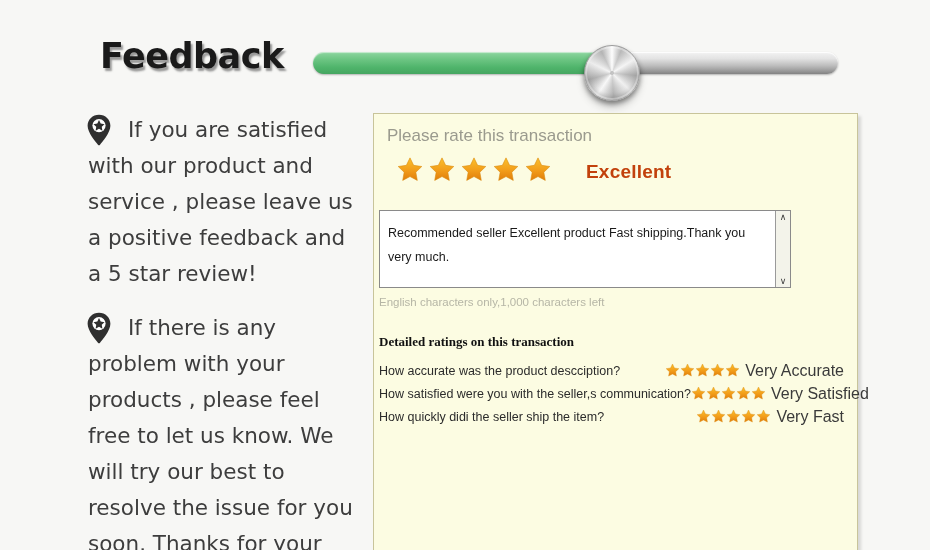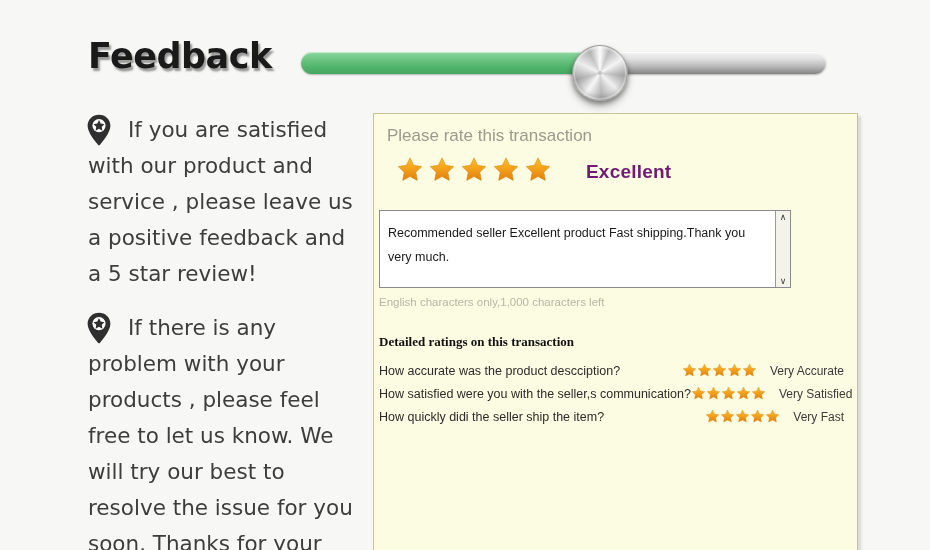--- a/index.html
+++ b/index.html
@@ -4,21 +4,21 @@
 <style>
   html,body{margin:0;padding:0;}
   body{
     width:930px;height:550px;
     background:#f7f7f5;
     font-family:"Liberation Sans",sans-serif;
     overflow:hidden;
     position:relative;
   }
   
-  #header{position:absolute;left:4px;top:0;width:766px;height:108px;}
+  #header{position:absolute;left:16px;top:0;width:766px;height:108px;}
   #page-title{
     position:absolute;left:84px;top:36px;
     font-family:"DejaVu Sans",sans-serif;
     font-size:35px;font-weight:bold;color:#1a1a1a;
     letter-spacing:-0.5px;
     text-shadow:2px 3px 2px rgba(120,120,120,.75);
   }
   
   #slider{position:absolute;left:297px;top:52px;width:525px;height:22px;}
   .track-base{
@@ -64,21 +64,21 @@
     background:#fcfce2;border:1px solid #c8c49a;box-sizing:border-box;
     box-shadow:3px 3px 3px rgba(0,0,0,.13);
   }
   #panel-heading{
     position:absolute;left:13px;top:12px;
     font-size:17px;color:#9a9a8e;
     font-family:"Liberation Sans",sans-serif;
   }
   #star-row{position:absolute;left:22px;top:42px;display:flex;align-items:center;gap:4px;}
   #rating-word{
-    margin-left:30px;font-size:19px;font-weight:bold;color:#701a75;
+    margin-left:30px;font-size:19px;font-weight:bold;color:#c2410c;
     font-family:"Liberation Sans",sans-serif;letter-spacing:.2px;
   }
   #comment-box{
     position:absolute;left:5px;top:96px;width:412px;height:78px;
     background:#ffffff;border:1px solid #8a8a8a;box-sizing:border-box;
   }
   #comment-text{
     position:absolute;left:8px;top:10px;width:380px;
     font-size:12.5px;color:#1a1a1a;line-height:24px;
     font-family:"Liberation Sans",sans-serif;
@@ -99,21 +99,21 @@
   }
   #detail-rows{position:absolute;left:5px;top:245px;width:475px;}
   .detail-row{display:flex;align-items:center;height:23px;}
   .detail-q{
     font-size:12.5px;color:#2b2b2b;font-family:"Liberation Sans",sans-serif;
     white-space:nowrap;
   }
   .detail-right{display:flex;align-items:center;margin-left:auto;padding-right:10px;}
   .mini-stars{display:flex;gap:0px;}
   .detail-label{
-    font-size:12px;color:#3a3a3a;margin-left:13px;white-space:nowrap;
+    font-size:16px;color:#3a3a3a;margin-left:5px;white-space:nowrap;
     font-family:"Liberation Sans",sans-serif;
   }
 </style>
 </head>
 <body>
 
 <div id="header">
   <div id="page-title">Feedback</div>
 
   <div id="slider">

